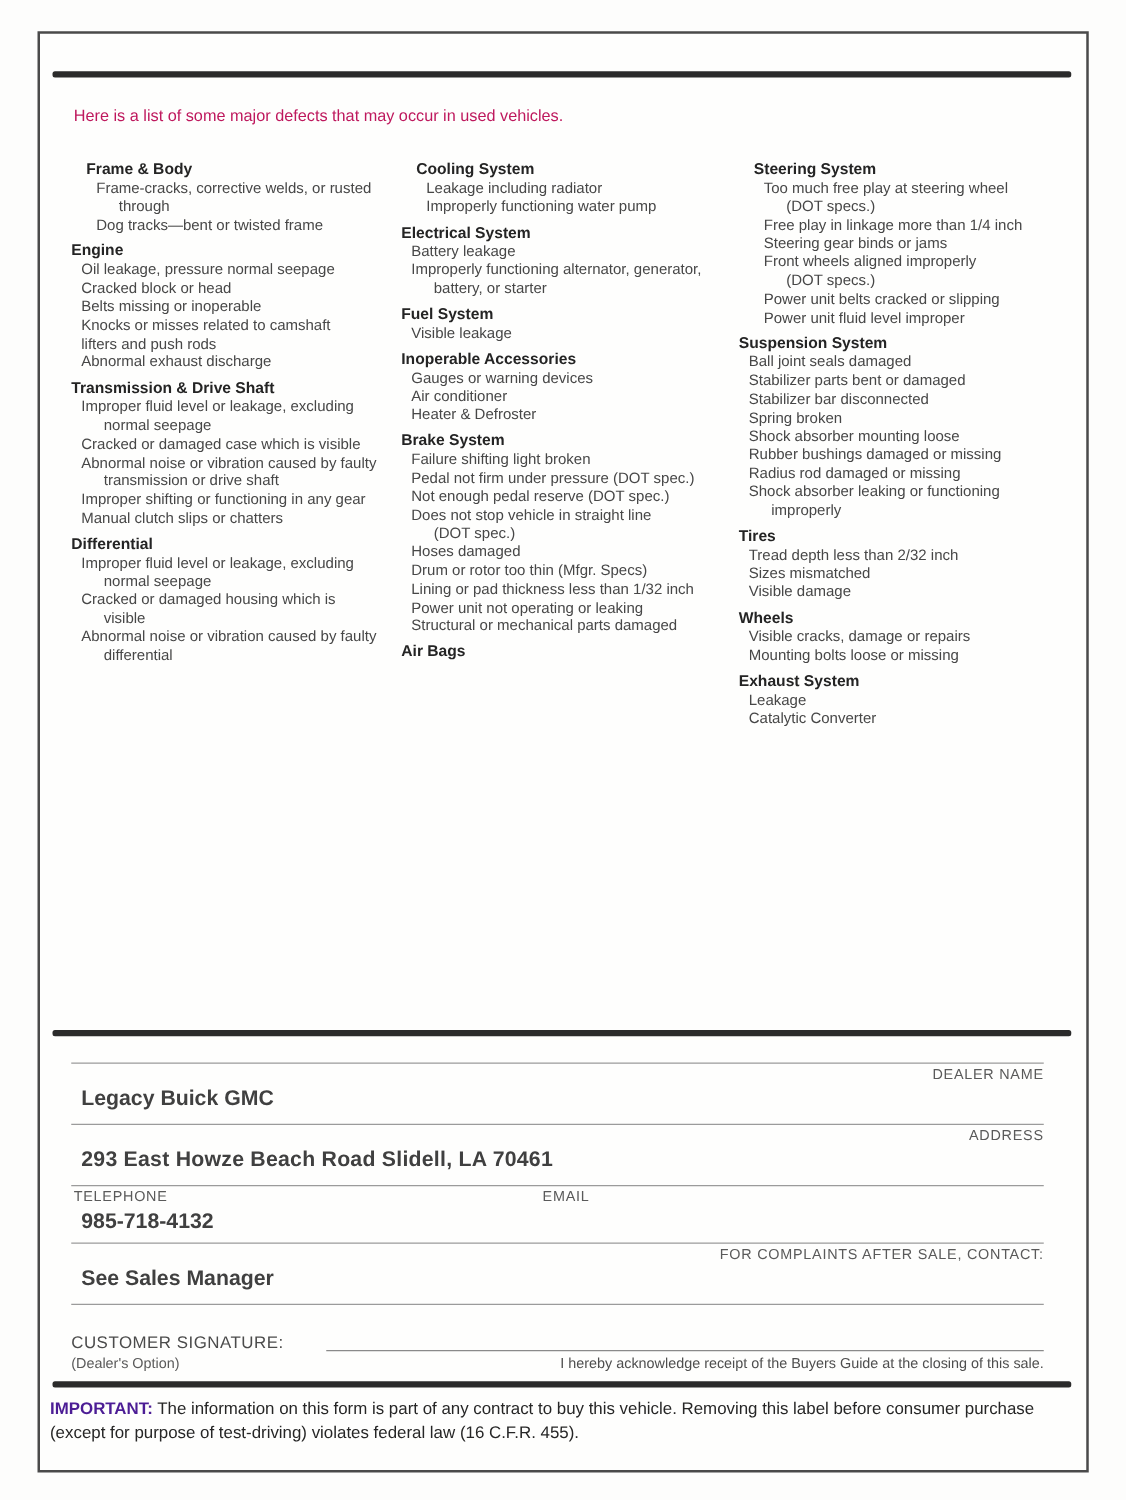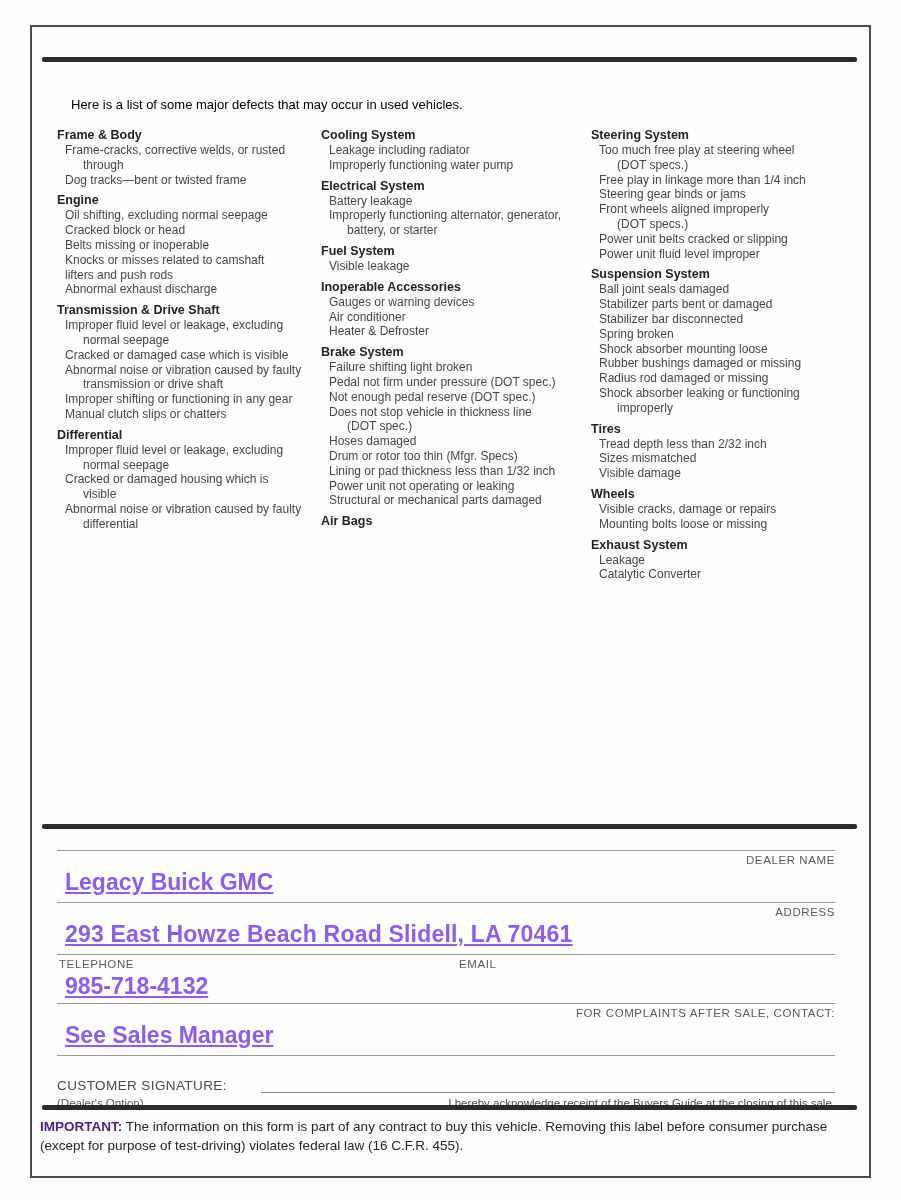--- a/index.html
+++ b/index.html
@@ -8,40 +8,40 @@
     font-family:"Liberation Sans","DejaVu Sans",sans-serif;
   }
   .page{
     position:absolute;left:30px;top:25px;width:837px;height:1149px;
     border:2px solid #4a4a4a;background:#fefefd;
   }
   .rule-thick{position:absolute;left:10px;right:12px;height:5px;background:#2b2b2b;border-radius:2px;}
   .rule-top{top:30px;}
   .rule-mid{top:797px;}
   .rule-low{top:1078px;}
-  .intro{position:absolute;top:58px;left:27px;margin:12px;font-size:13px;color:#000000;}
+  .intro{position:absolute;top:58px;left:27px;margin:0;font-size:13px;color:#be185d;}
   
   .columns{position:absolute;top:101px;left:25px;right:10px;display:flex;}
   .col{box-sizing:border-box;}
   .col1{width:264px;padding-right:8px;}
   .col2{width:270px;padding-right:8px;}
   .col3{flex:1;}
   .section{margin-top:6px;}
-  .section:first-child{margin-top:0;}
+  .section:first-child{margin-top:0;margin-left:12px;}
   .sec-h{font-weight:bold;font-size:12.5px;color:#242424;line-height:15px;}
   .ln{font-size:12px;color:#474747;line-height:14.8px;}
   .ind1{padding-left:8px;}
   .ind2{padding-left:26px;}
   
   .dealer{position:absolute;left:25px;right:34px;top:823px;color:#222;}
   .frow{border-top:1px solid #9b9b9b;padding:3px 0 0 2px;}
   .flabel{font-size:11.5px;letter-spacing:0.6px;color:#5a5a5a;text-align:right;}
-  .flabel-dual{display:flex;gap:25px;}
+  .flabel-dual{display:flex;}
   .flabel-dual .second{margin-left:300px;}
-  .fvalue{font-size:23px;font-weight:bold;color:#8b5cf6;margin:3px 0 6px 6px;min-height:24px;text-decoration:underline;}
+  .fvalue{font-size:17px;font-weight:bold;color:#404040;margin:3px 0 6px 6px;min-height:24px;}
   .fvalue.addr{letter-spacing:0.2px;}
   .frow.tel .fvalue{margin-bottom:3px;}
   .endline{border-top:1px solid #9b9b9b;height:0;}
   .sigblock{margin-top:22px;}
   .sigrow{display:flex;align-items:flex-end;gap:28px;}
   .siglabel{font-size:13.5px;letter-spacing:0.4px;color:#4b4b4b;white-space:nowrap;}
   .sigline{flex:1;border-bottom:1px solid #8a8a8a;margin-left:6px;height:14px;}
   .sigsub{display:flex;margin-top:4px;justify-content:space-between;}
   .dealers-option{font-size:11.5px;color:#5a5a5a;}
   .ack{font-size:11.5px;color:#4e4e4e;margin-left:165px;}
@@ -61,21 +61,21 @@
     <div class="columns" id="columns">
         <div class="col col1">
           <div class="section">
             <div class="sec-h">Frame &amp; Body</div>
             <div class="ln ind1">Frame-cracks, corrective welds, or rusted</div>
             <div class="ln ind2">through</div>
             <div class="ln ind1">Dog tracks—bent or twisted frame</div>
           </div>
           <div class="section">
             <div class="sec-h">Engine</div>
-            <div class="ln ind1">Oil shifting, excluding normal seepage</div>
+            <div class="ln ind1">Oil leakage, pressure normal seepage</div>
             <div class="ln ind1">Cracked block or head</div>
             <div class="ln ind1">Belts missing or inoperable</div>
             <div class="ln ind1">Knocks or misses related to camshaft</div>
             <div class="ln ind1">lifters and push rods</div>
             <div class="ln ind1">Abnormal exhaust discharge</div>
           </div>
           <div class="section">
             <div class="sec-h">Transmission &amp; Drive Shaft</div>
             <div class="ln ind1">Improper fluid level or leakage, excluding</div>
             <div class="ln ind2">normal seepage</div>
@@ -115,21 +115,21 @@
             <div class="sec-h">Inoperable Accessories</div>
             <div class="ln ind1">Gauges or warning devices</div>
             <div class="ln ind1">Air conditioner</div>
             <div class="ln ind1">Heater &amp; Defroster</div>
           </div>
           <div class="section">
             <div class="sec-h">Brake System</div>
             <div class="ln ind1">Failure shifting light broken</div>
             <div class="ln ind1">Pedal not firm under pressure (DOT spec.)</div>
             <div class="ln ind1">Not enough pedal reserve (DOT spec.)</div>
-            <div class="ln ind1">Does not stop vehicle in thickness line</div>
+            <div class="ln ind1">Does not stop vehicle in straight line</div>
             <div class="ln ind2">(DOT spec.)</div>
             <div class="ln ind1">Hoses damaged</div>
             <div class="ln ind1">Drum or rotor too thin (Mfgr. Specs)</div>
             <div class="ln ind1">Lining or pad thickness less than 1/32 inch</div>
             <div class="ln ind1">Power unit not operating or leaking</div>
             <div class="ln ind1">Structural or mechanical parts damaged</div>
           </div>
           <div class="section">
             <div class="sec-h">Air Bags</div>
           </div>

